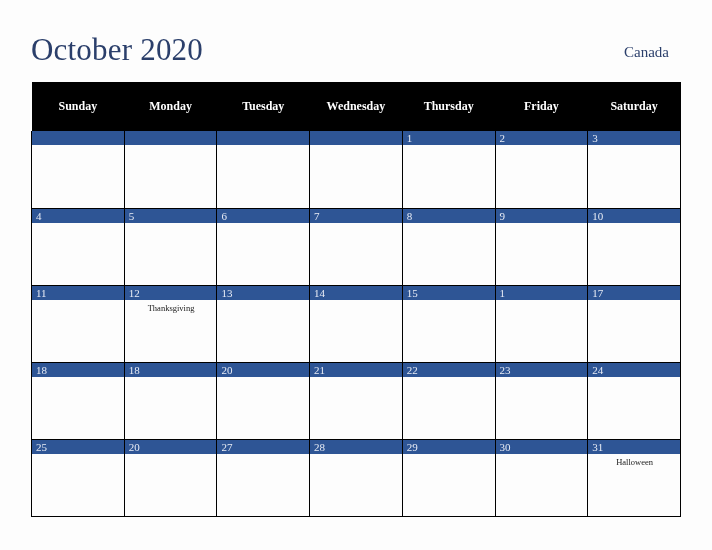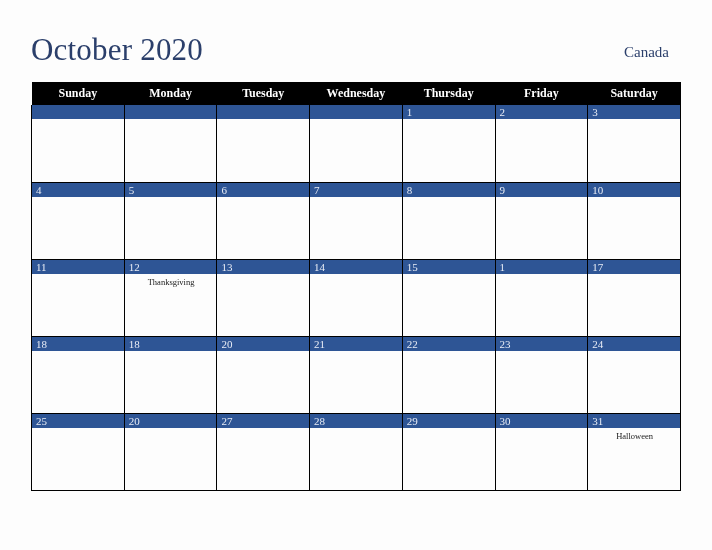--- a/index.html
+++ b/index.html
@@ -101,21 +101,21 @@
     table-layout: fixed;
   }
 
   .calendar th {
     background: #000000;
     color: #ffffff;
     font-family: "Liberation Serif", serif;
     font-size: 12px;
     font-weight: bold;
     height: 19px;
-    padding: 4px;
+    padding: 17px;
     text-align: center;
     border: none;
   }
 
   .calendar td {
     padding: 0;
     vertical-align: top;
     border-left: 1px solid #000000;
     border-right: 1px solid #000000;
     border-bottom: 1px solid #000000;

